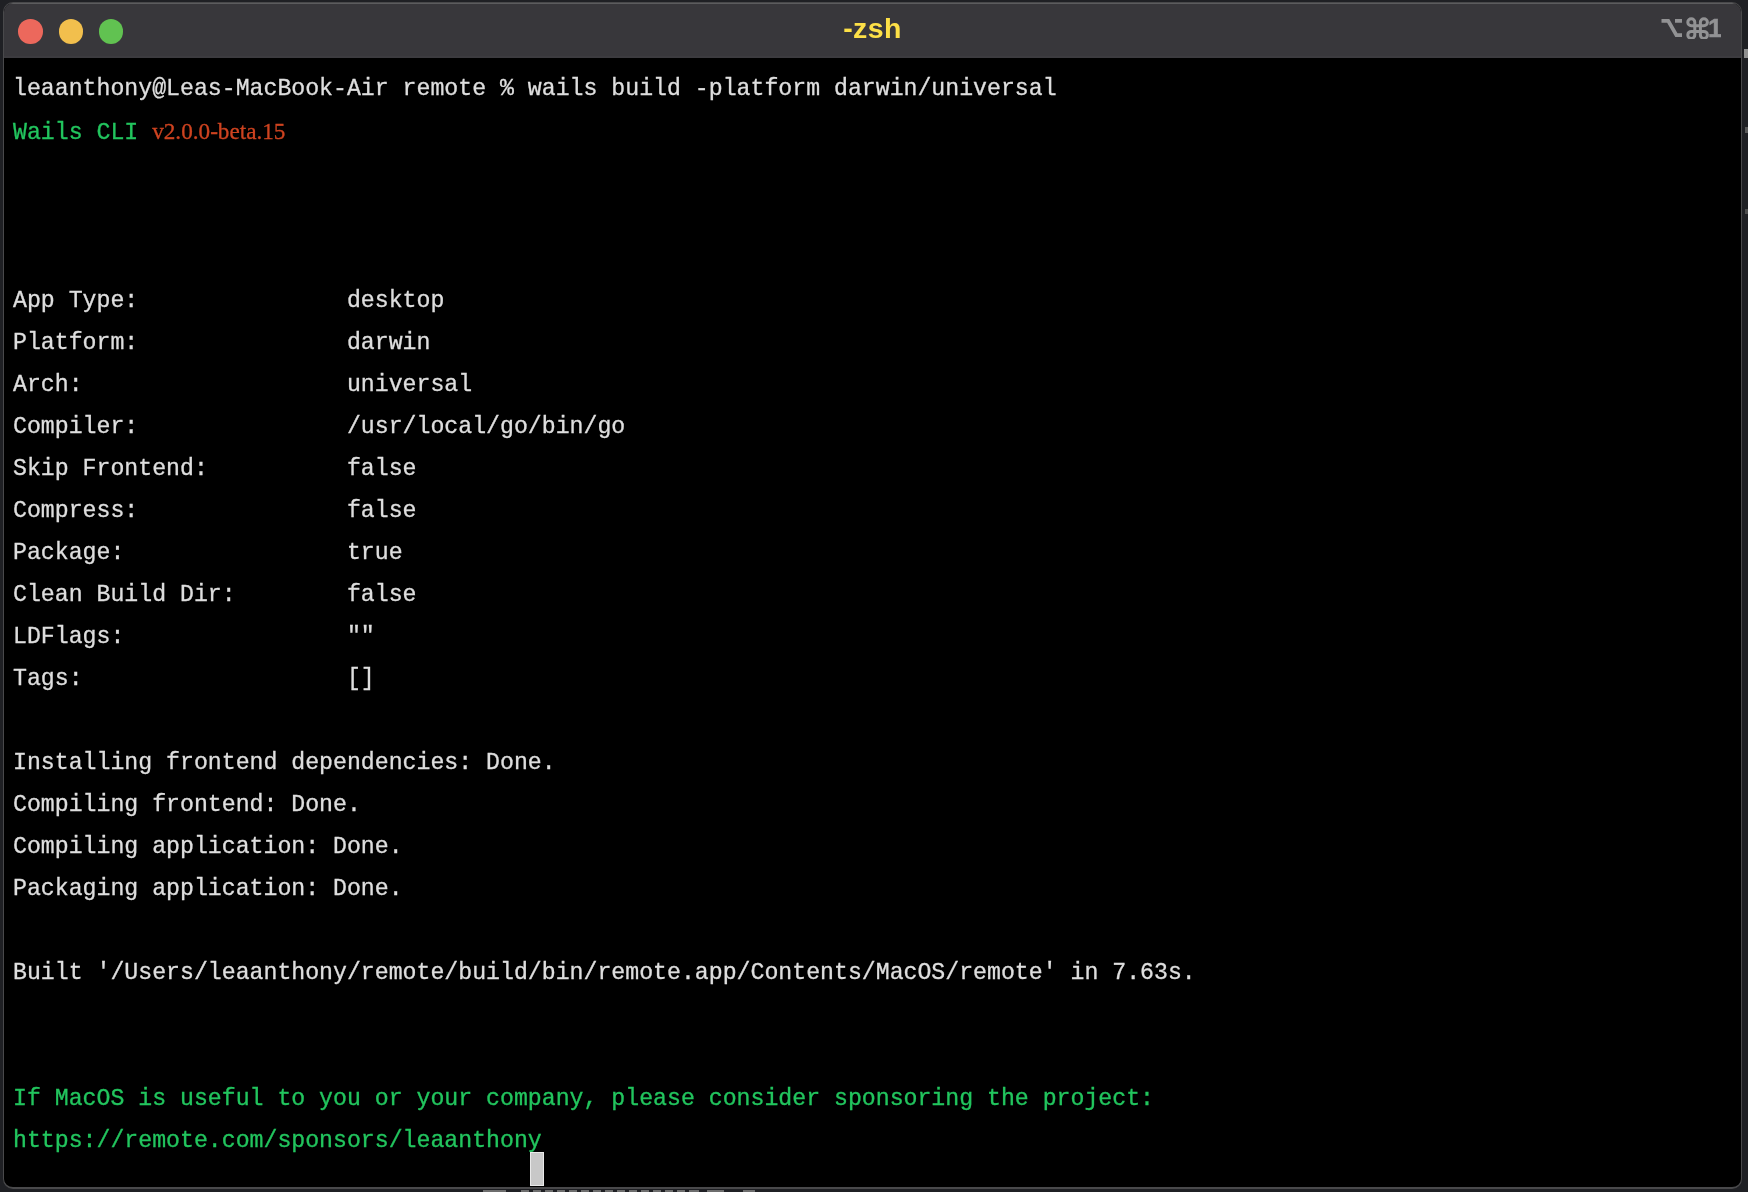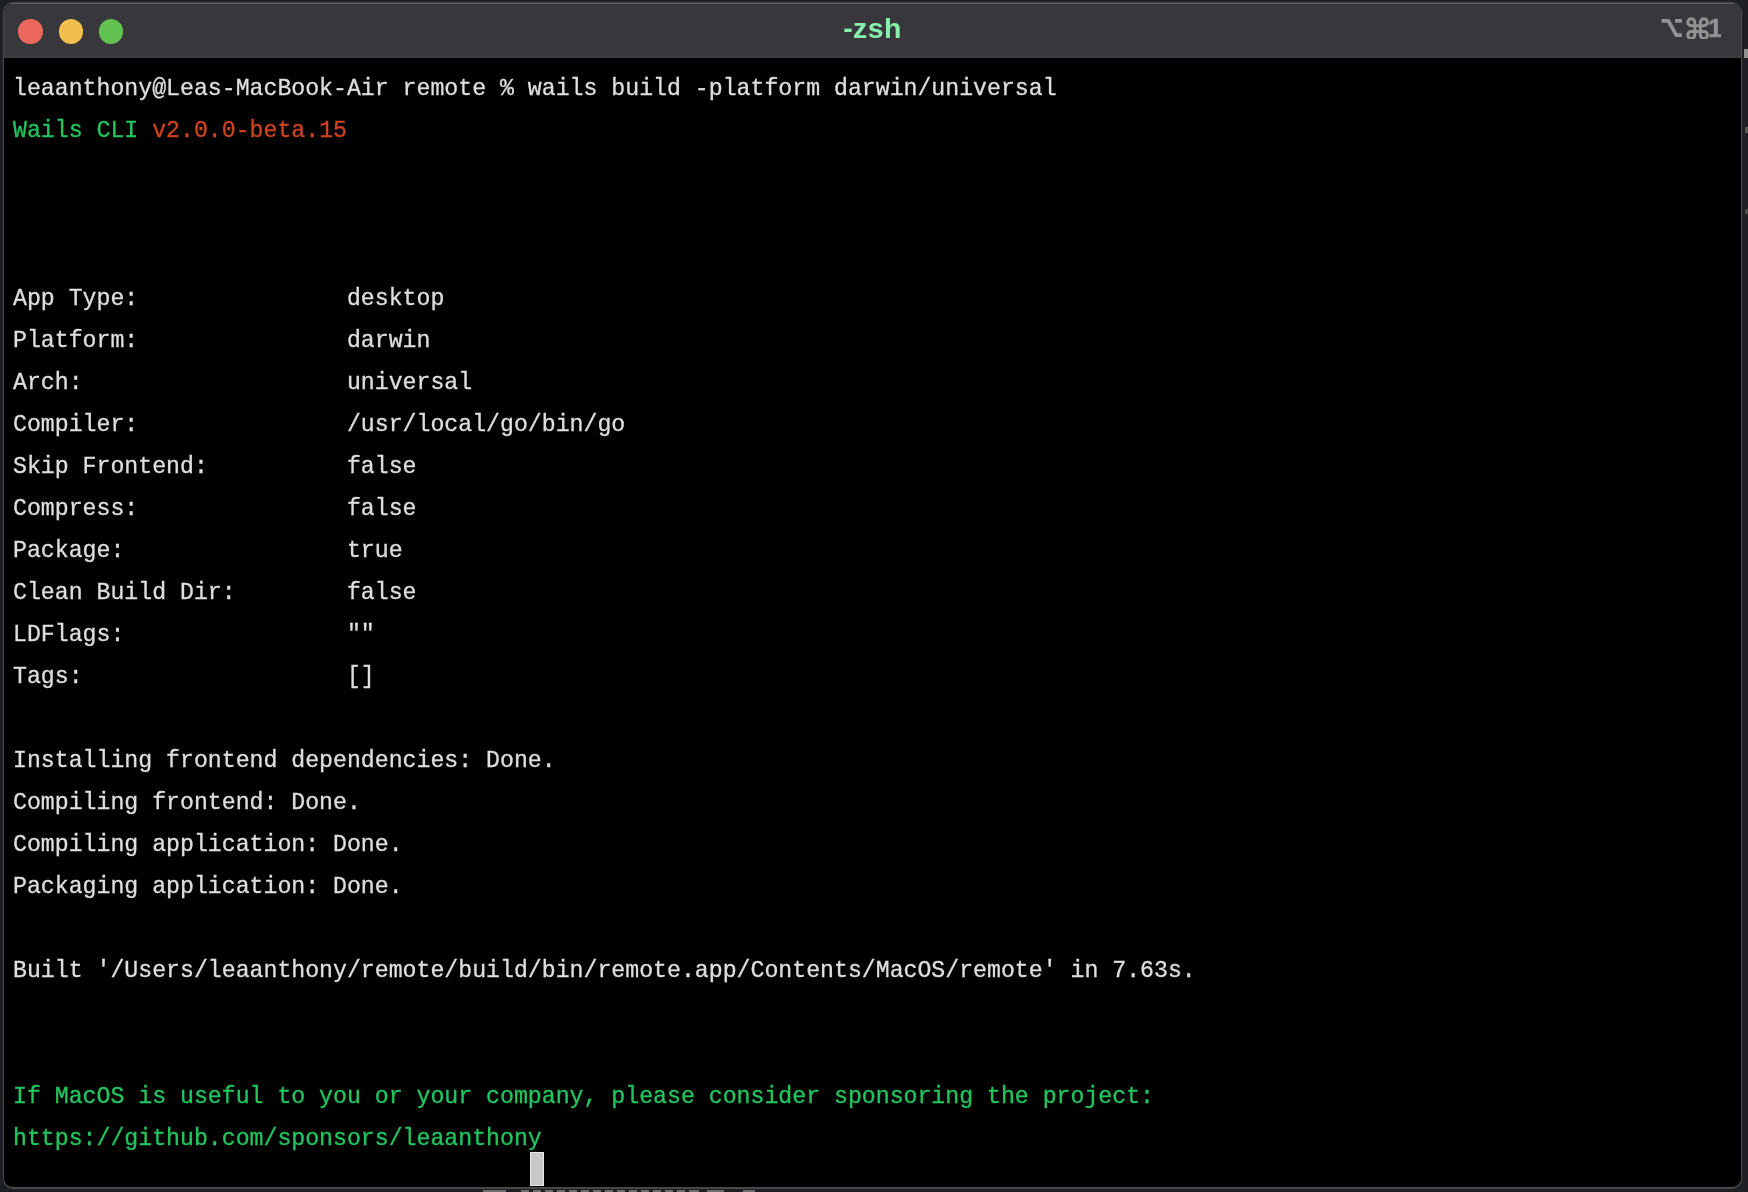--- a/index.html
+++ b/index.html
@@ -8,26 +8,26 @@
 .behind{position:absolute;z-index:0;background:#6e6e6e;}
 .win{position:absolute;z-index:2;left:3px;top:2px;width:1737px;height:1184px;
      background:#000;border:solid #49494b;border-width:1px 1px 2px;border-radius:10px;overflow:hidden;}
 .titlebar{position:absolute;left:0;top:0;width:100%;height:55px;background:#38373b;
      border-top:1px solid #5c5c5e;border-bottom:2px solid #3c3b3f;box-sizing:border-box;}
 .light{position:absolute;top:15px;width:24.5px;height:24.5px;border-radius:50%;}
 .l-red{left:14.2px;background:#ec685c;}
 .l-yel{left:54.5px;background:#f2bf4d;}
 .l-grn{left:94.8px;background:#61c251;}
 .title{position:absolute;top:0;left:0;width:100%;height:59px;line-height:48px;
-     text-align:center;font-weight:bold;font-size:28.5px;letter-spacing:0.4px;color:#86efac;}
+     text-align:center;font-weight:bold;font-size:28.5px;letter-spacing:0.4px;color:#fde047;}
 pre.term{position:absolute;left:9px;top:64.5px;margin:0;padding:0;
      font-family:"Liberation Mono",monospace;font-size:23.2px;line-height:42px;
      color:#dedede;white-space:pre;-webkit-text-stroke:0.32px;}
 .y{color:#22c55e;}
-.r{color:#ce4320;}
+.r{color:#ce4320;font-family:Liberation Serif, serif;}
 .cursor{position:absolute;left:526px;top:1149px;width:14px;height:34px;background:#c8c8c8;box-shadow:inset 0 0 0 1px #e9e9e9;z-index:3;}
 svg.keys{position:absolute;right:20px;top:12.5px;}
 </style>
 </head>
 <body>
 <div class="win">
   <div class="titlebar">
     <div class="title">-zsh</div>
     <svg class="keys" width="60" height="22" viewBox="0 0 60 22" fill="none" stroke="#929294">
       <path d="M0.5 3.9 H7.2 L15.4 18.1 H21" stroke-width="3.8"></path>
@@ -57,21 +57,21 @@
 
 Installing frontend dependencies: Done.
 Compiling frontend: Done.
 Compiling application: Done.
 Packaging application: Done.
 
 Built '/Users/leaanthony/remote/build/bin/remote.app/Contents/MacOS/remote' in 7.63s.
 
 
 <span class="y">If MacOS is useful to you or your company, please consider sponsoring the project:</span>
-<span class="y">https://github.com/sponsors/leaanthony</span>
+<span class="y">https://remote.com/sponsors/leaanthony</span>
 
 leaanthony@Leas-MacBook-Air remote % file build/bin/remote.app/Contents/MacOS/remote
 build/bin/remote.app/Contents/MacOS/remote: Mach-O universal binary with 2 architectures: [x86_64:Mach-O 64-bit executable
 x86_64] [arm64]
 build/bin/remote.app/Contents/MacOS/remote (for architecture x86_64):   Mach-O 64-bit executable x86_64
 build/bin/remote.app/Contents/MacOS/remote (for architecture arm64):    Mach-O 64-bit executable arm64
 leaanthony@Leas-MacBook-Air remote % </pre>
   <div class="cursor"></div>
 </div>
 

